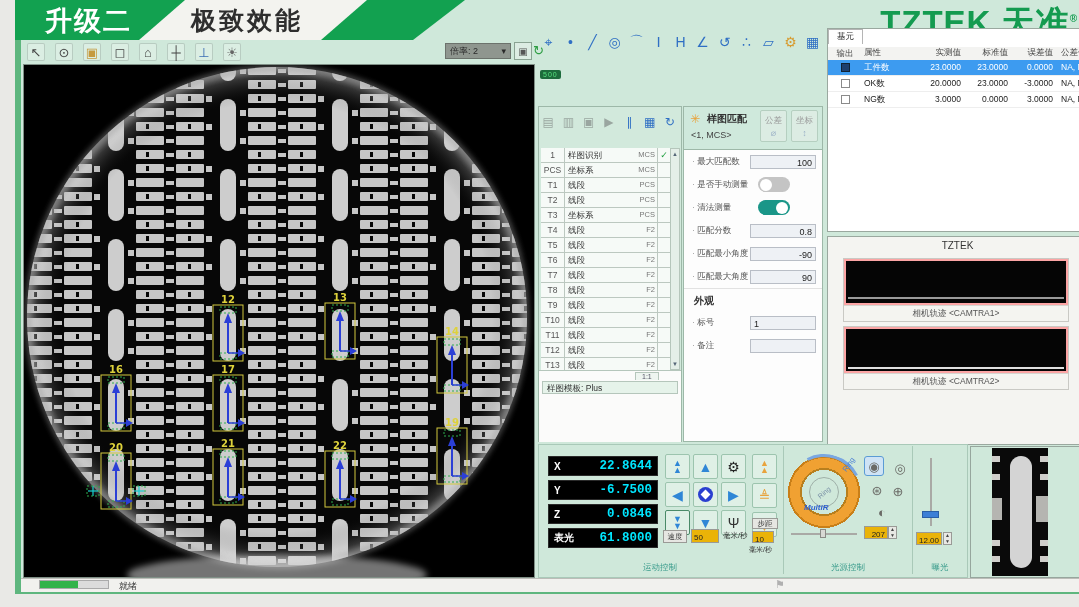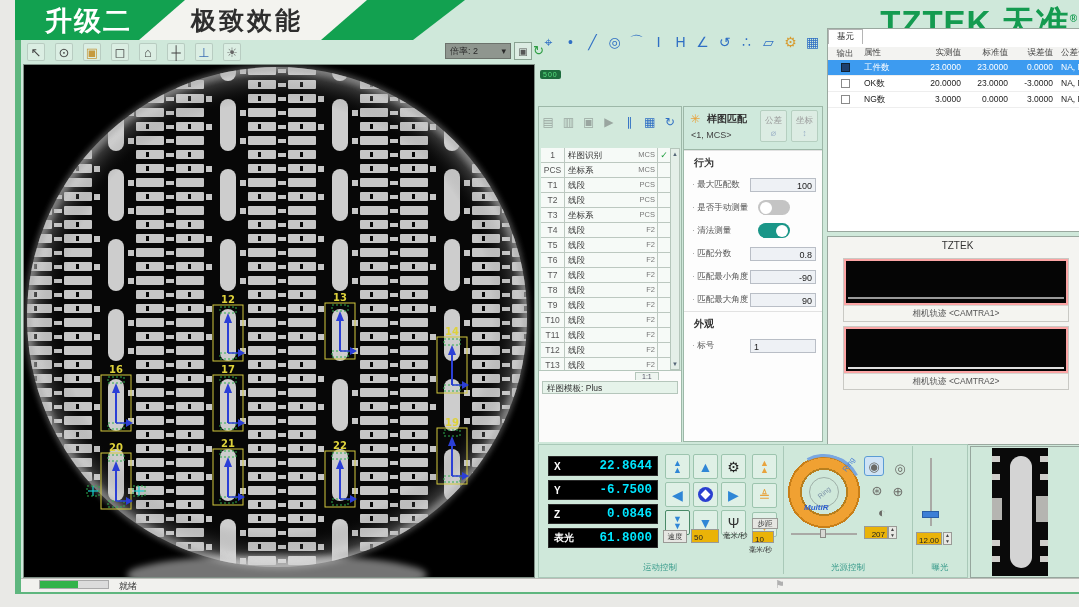--- a/index.html
+++ b/index.html
@@ -480,21 +480,20 @@
   <div class="abs" id="params-sub">&lt;1, MCS&gt;</div>
   <div class="abs hdr-btn" style="left:745px;">
     <span>公差</span>
       <span class="g">⌀</span>
   </div>
   <div class="abs hdr-btn" style="left:776px;">
     <span>坐标</span>
       <span class="g">↕</span>
   </div>
   <div class="abs" id="params-body">
-      <div class="sec-title">行为</div>
       <div class="prow">
         <div class="plabel">最大匹配数</div>
         <div class="pinput">100</div>
       </div>
       <div class="prow">
         <div class="plabel">是否手动测量</div>
         <div class="toggle">
           <div class="knob"></div>
         </div>
       </div>
@@ -513,20 +512,24 @@
         <div class="pinput">-90</div>
       </div>
       <div class="prow">
         <div class="plabel">匹配最大角度</div>
         <div class="pinput">90</div>
       </div>
       <div class="sec-title">外观</div>
       <div class="prow">
         <div class="plabel">标号</div>
         <div class="pinput left">1</div>
+      </div>
+      <div class="prow">
+        <div class="plabel">备注</div>
+        <div class="pinput left"></div>
       </div>
     </div>
 
   <div class="abs" id="results-panel"></div>
   <div class="abs" id="res-tabs">
     <div class="res-tab">基元</div>
   </div>
   <div class="abs" id="res-header">
       <div class="c0">输出</div>
       <div class="c1">属性</div>

